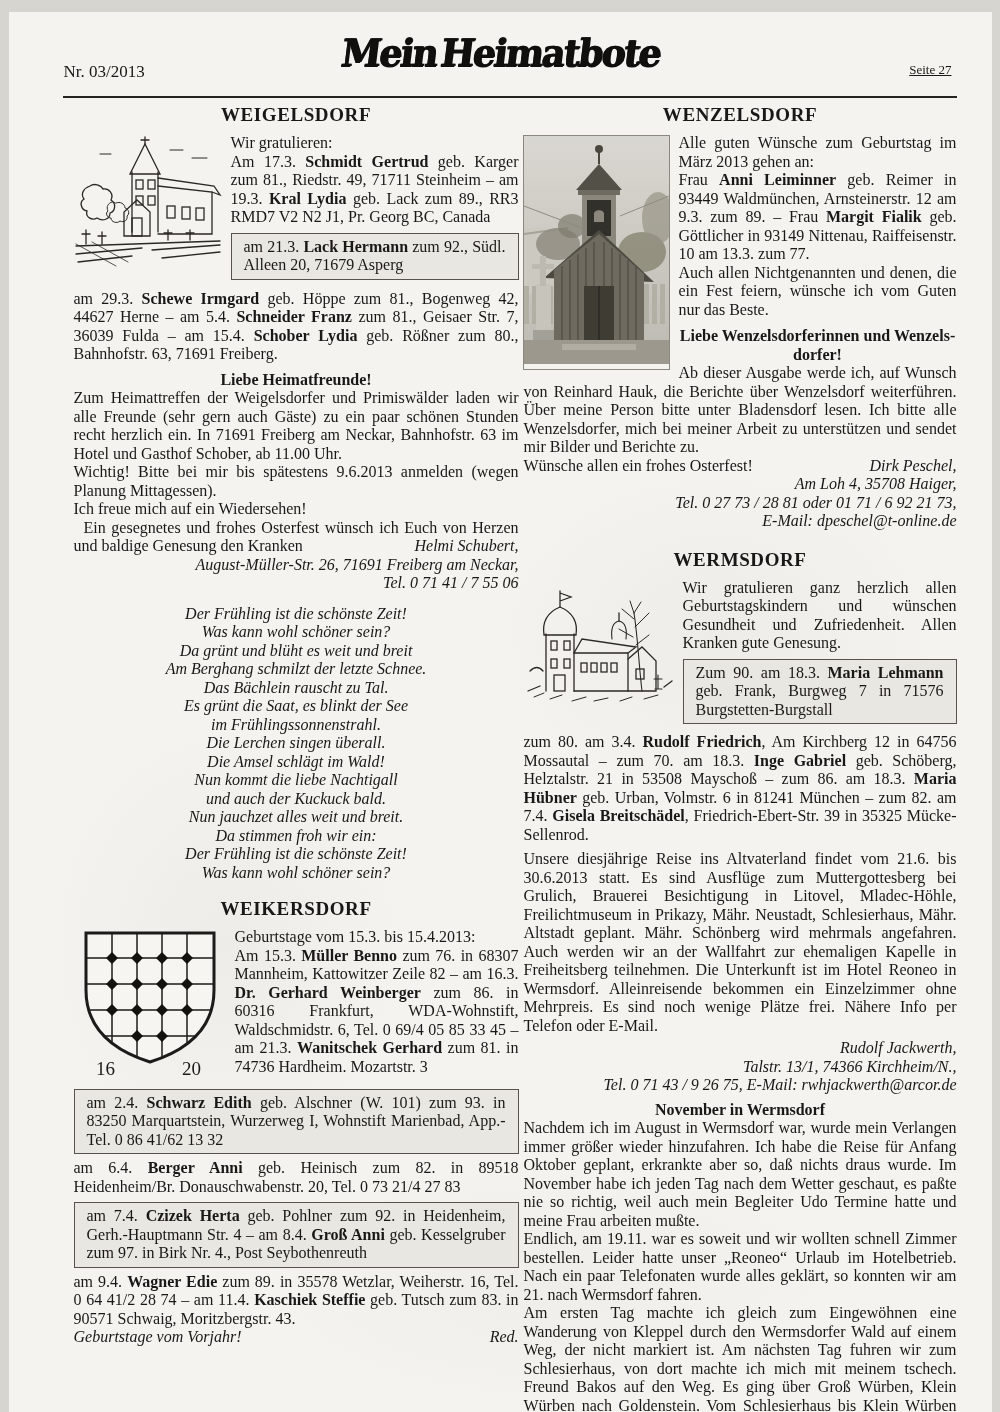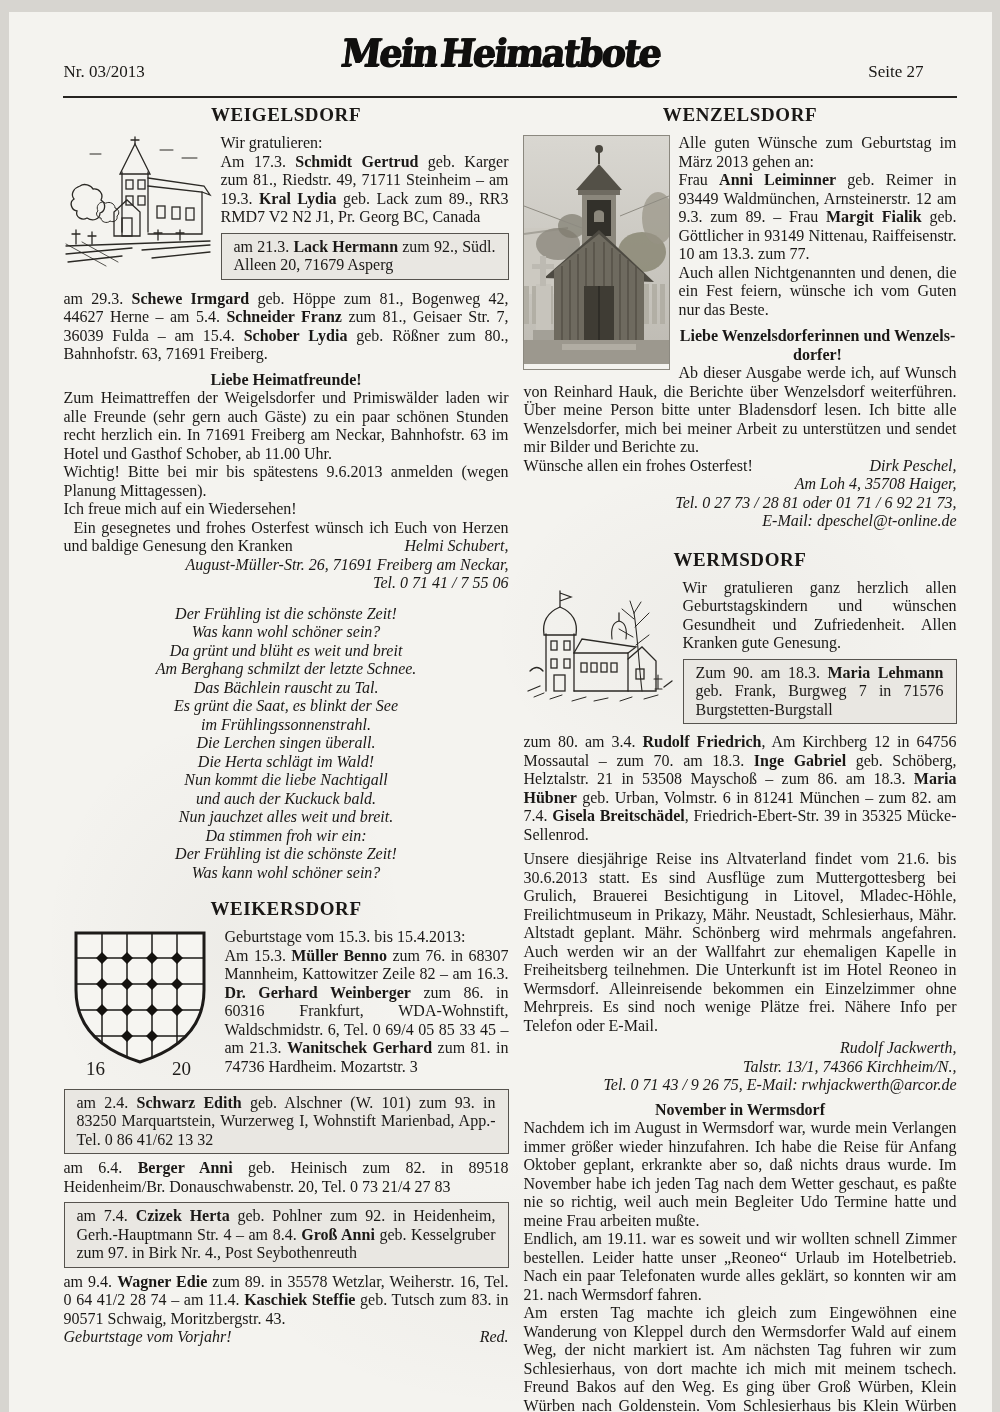--- a/index.html
+++ b/index.html
@@ -8,31 +8,31 @@
   .page{
     position:relative; width:983px; height:1412px; margin:12px auto;
     background:#f4f3ef;
     background-image:
       radial-gradient(ellipse 320px 240px at 72% 44%, rgba(110,105,95,.05), transparent 70%),
       radial-gradient(ellipse 260px 320px at 22% 66%, rgba(110,105,95,.05), transparent 70%),
       radial-gradient(ellipse 420px 180px at 55% 90%, rgba(110,105,95,.04), transparent 70%);
     overflow:hidden;
   }
   .issue{ position:absolute; top:50px; left:55px; font-size:17px; }
-  .pageno{ position:absolute; top:50px; right:68px; font-size:17px; }
+  .pageno{ position:absolute; top:50px; right:40px; font-size:13px;text-decoration:underline; }
   .masthead{
     position:absolute; top:18px; left:0; right:0; text-align:center;
     font-family:"DejaVu Serif",serif; font-weight:bold; font-size:38px;
     letter-spacing:-2px; word-spacing:-7px; color:#100f0e;
     transform:skewX(-7deg) scaleX(.95); transform-origin:center;
     text-shadow:1.3px 0 0 #100f0e, 0 .5px 0 #100f0e;
   }
   .rule{ position:absolute; top:84px; left:54px; width:894px; border-top:2.2px solid #262421; }
   .col{ position:absolute; top:92px; font-size:16px; line-height:18.5px; text-align:justify; }
-  .col-left{ left:55px; width:445px; }
+  .col-left{ left:65px; width:445px; }
   .col-right{ left:515px; width:433px; }
   .sec{ text-align:center; font-size:19px; line-height:22px; font-weight:bold; letter-spacing:.6px; margin:0 0 8px; }
   .row{ display:flex; gap:9px; align-items:flex-start; }
   .row .txt{ flex:1; min-width:0; }
   .art{ flex:0 0 auto; }
   .box{ border:1.6px solid #56534e; background:#e9e7e2; padding:4px 12px; margin:6px 0 5px; }
   .p{ margin:0 0 4px; }
   .tight{ margin:0; }
   .bold-line{ font-weight:bold; text-align:center; }
   .sig{ text-align:right; font-style:italic; }
@@ -112,21 +112,21 @@
 
     <div class="poem">
       <div class="pl">Der Frühling ist die schönste Zeit!</div>
       <div class="pl">Was kann wohl schöner sein?</div>
       <div class="pl">Da grünt und blüht es weit und breit</div>
       <div class="pl">Am Berghang schmilzt der letzte Schnee.</div>
       <div class="pl">Das Bächlein rauscht zu Tal.</div>
       <div class="pl">Es grünt die Saat, es blinkt der See</div>
       <div class="pl">im Frühlingssonnenstrahl.</div>
       <div class="pl">Die Lerchen singen überall.</div>
-      <div class="pl">Die Herta schlägt im Wald!</div>
+      <div class="pl">Die Amsel schlägt im Wald!</div>
       <div class="pl">Nun kommt die liebe Nachtigall</div>
       <div class="pl">und auch der Kuckuck bald.</div>
       <div class="pl">Nun jauchzet alles weit und breit.</div>
       <div class="pl">Da stimmen froh wir ein:</div>
       <div class="pl">Der Frühling ist die schönste Zeit!</div>
       <div class="pl">Was kann wohl schöner sein?</div>
     </div>
 
     <div class="sec gap">WEIKERSDORF</div>
 

